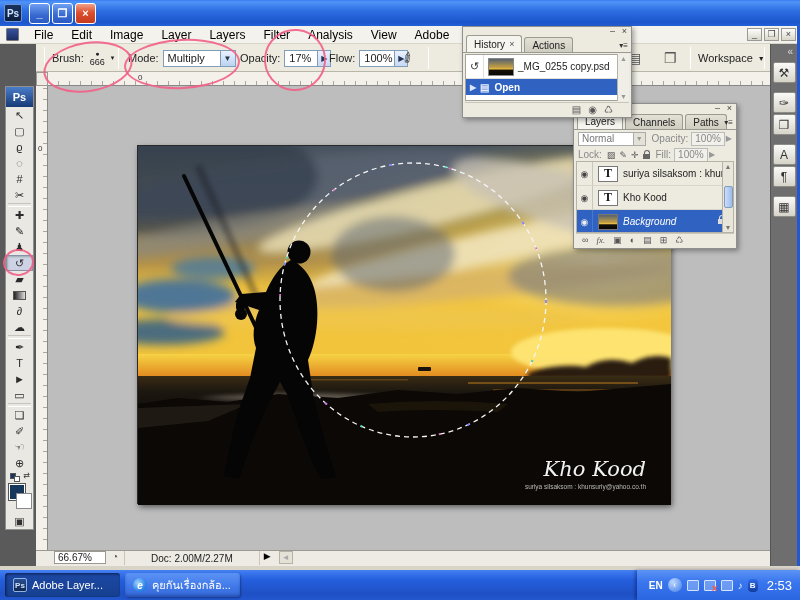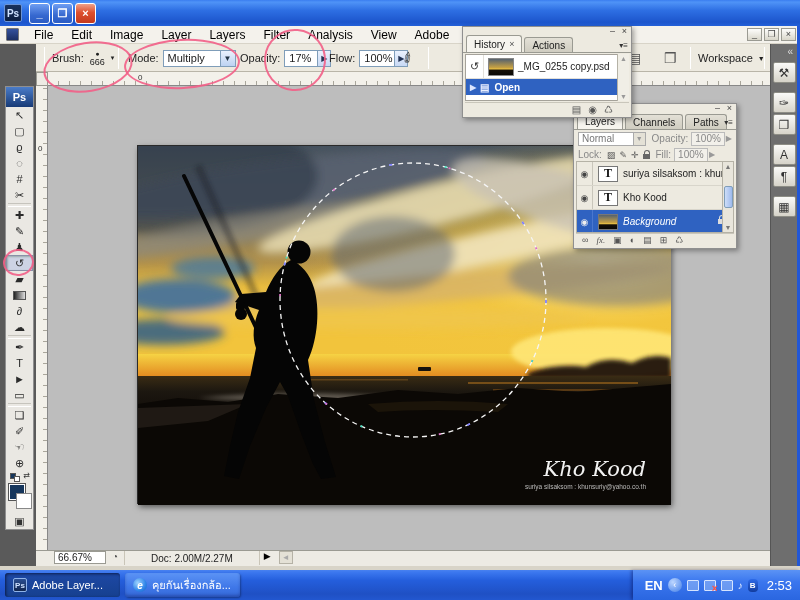--- a/index.html
+++ b/index.html
@@ -191,21 +191,21 @@
   .taskbtn{height:24px;margin-left:5px;padding:0 8px;display:flex;align-items:center;gap:5px;min-width:115px;
     border-radius:3px;color:#fff;font-size:11px;white-space:nowrap;overflow:hidden;}
   .taskbtn.pressed{background:linear-gradient(#1d48a5,#16408f);box-shadow:inset 1px 1px 3px rgba(0,0,20,.6);}
   .taskbtn.normal{background:linear-gradient(#5b93f5,#3f77e8 60%,#3569d8);box-shadow:inset 0 -2px 3px rgba(0,0,60,.25),1px 1px 2px rgba(0,0,0,.3);}
   .taskico-ps{width:14px;height:14px;background:linear-gradient(#2a4f92,#12264e);border:1px solid #8fb3e8;border-radius:2px;
     color:#cfe2ff;font-size:8px;font-weight:bold;display:flex;align-items:center;justify-content:center;flex:none;}
   .taskico-e{width:14px;height:14px;border-radius:50%;background:radial-gradient(circle at 35% 35%,#9fd4ff,#2f84e8 60%,#1b5fc0);
     color:#fff;font-size:10px;font-style:italic;font-weight:bold;display:flex;align-items:center;justify-content:center;flex:none;}
   .tray{margin-left:auto;height:30px;display:flex;align-items:center;gap:5px;padding:0 8px 0 12px;
     background:linear-gradient(#5b93f5,#3a76ee 40%,#2a66e0);box-shadow:-2px 0 3px rgba(0,0,60,.35);color:#fff;}
-  .tray .lang{font-size:13px;font-weight:bold;}
+  .tray .lang{font-size:10px;font-weight:bold;}
   .tray .hidebtn{width:14px;height:14px;border-radius:50%;background:radial-gradient(circle at 35% 30%,#bcd6ff,#3f7ce8);
     color:#fff;font-size:9px;display:flex;align-items:center;justify-content:center;}
   .trayico{width:12px;height:11px;border:1px solid #d5e4ff;background:rgba(210,228,255,.35);border-radius:1px;position:relative;}
   .trayico.x::after{content:"×";position:absolute;right:-3px;bottom:-4px;color:#ff5040;font-size:10px;font-weight:bold;}
   .trayico.spk{border:none;background:none;font-size:10px;color:#e8f0ff;width:auto;}
   .trayico.bt{border:none;border-radius:4px;background:linear-gradient(#2d6ae8,#123c9e);color:#fff;font-size:8px;
     font-weight:bold;width:10px;height:13px;display:flex;align-items:center;justify-content:center;}
   .tray .clock{font-size:13px;margin-left:4px;}
 </style>
 </head>

